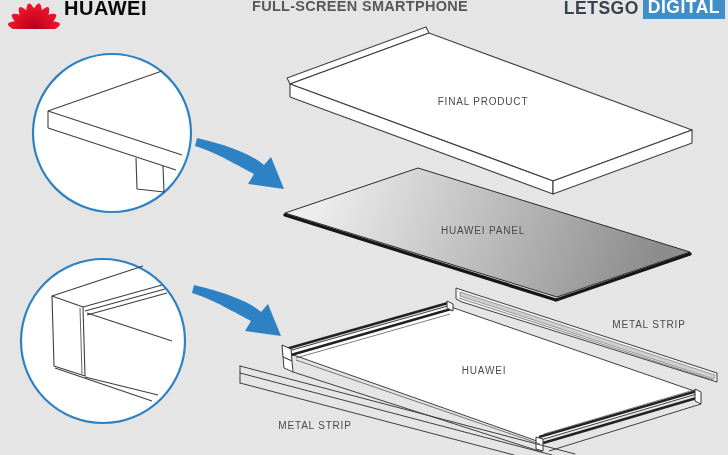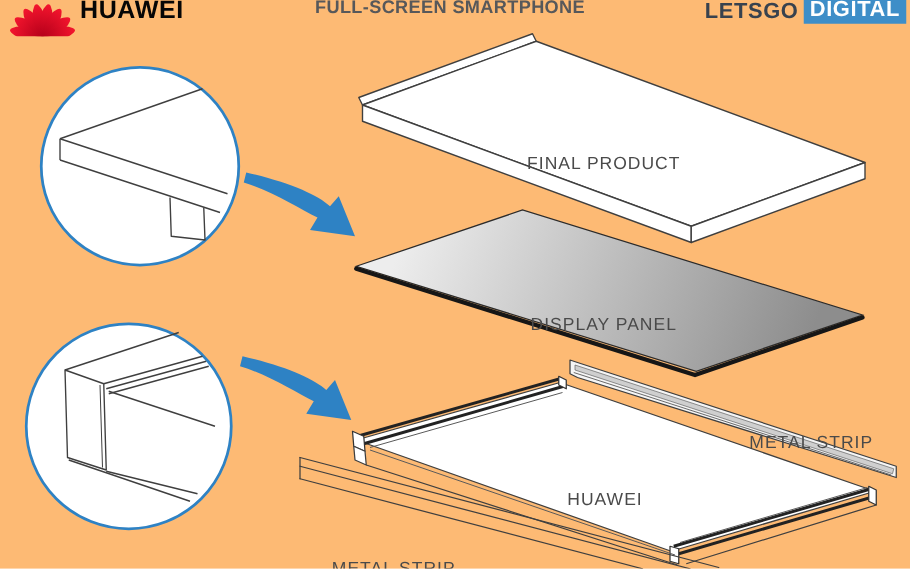--- a/index.html
+++ b/index.html
@@ -1,31 +1,31 @@
 <!DOCTYPE html>
 <html><head>
 <meta charset="utf-8">
 <style>
   html,body{margin:0;padding:0;background:#fff;}
-  #stage{position:relative;width:728px;height:455px;background:#fdba74;overflow:hidden;
+  #stage{position:relative;width:728px;height:455px;background:#e5e5e5;overflow:hidden;
          font-family:"Liberation Sans",sans-serif;}
   #lineart{position:absolute;left:0;top:0;}
   
   .hw-logo{position:absolute;left:8px;top:0;}
   .hw-word{position:absolute;left:64px;top:-3px;font-size:20px;font-weight:800;
            color:#060606;letter-spacing:.5px;white-space:nowrap;}
   .page-title{position:absolute;left:360px;top:-2px;transform:translateX(-50%);
               font-size:14.5px;font-weight:700;color:#57585a;letter-spacing:.3px;white-space:nowrap;}
   .brand-right{position:absolute;right:3px;top:-3px;display:flex;align-items:flex-start;}
   .letsgo{font-size:17.5px;font-weight:800;color:#38424e;letter-spacing:.5px;line-height:22px;}
   .digital{margin-left:4px;font-size:17.5px;font-weight:800;color:#ffffff;letter-spacing:.5px;
            background:#3e8ec8;padding:0 5px 1px 5px;line-height:21px;}
   
-  .part-label{position:absolute;transform:translate(-50%,-50%);font-size:14px;
-              color:#4a4a4a;letter-spacing:.8px;white-space:nowrap;margin-top:29px;}
+  .part-label{position:absolute;transform:translate(-50%,-50%);font-size:10px;
+              color:#4a4a4a;letter-spacing:.8px;white-space:nowrap;}
   #lbl-final-product{left:483px;top:101px;}
   #lbl-display-panel{left:483px;top:230px;}
   #lbl-metal-strip-right{left:649px;top:324px;}
   #lbl-housing{left:484px;top:370px;}
   #lbl-metal-strip-bottom{left:315px;top:425px;}
 </style>
 </head>
 <body>
 
 <div id="stage">
@@ -128,17 +128,17 @@
     </g>
   </svg>
   <div class="hw-word">HUAWEI</div>
   <div class="page-title">FULL-SCREEN SMARTPHONE</div>
   <div class="brand-right">
     <span class="letsgo">LETSGO</span>
     <span class="digital">DIGITAL</span>
   </div>
 
   <div class="part-label" id="lbl-final-product">FINAL PRODUCT</div>
-  <div class="part-label" id="lbl-display-panel">DISPLAY PANEL</div>
+  <div class="part-label" id="lbl-display-panel">HUAWEI PANEL</div>
   <div class="part-label" id="lbl-metal-strip-right">METAL STRIP</div>
   <div class="part-label" id="lbl-housing">HUAWEI</div>
   <div class="part-label" id="lbl-metal-strip-bottom">METAL STRIP</div>
 </div>
 
 </body></html>

